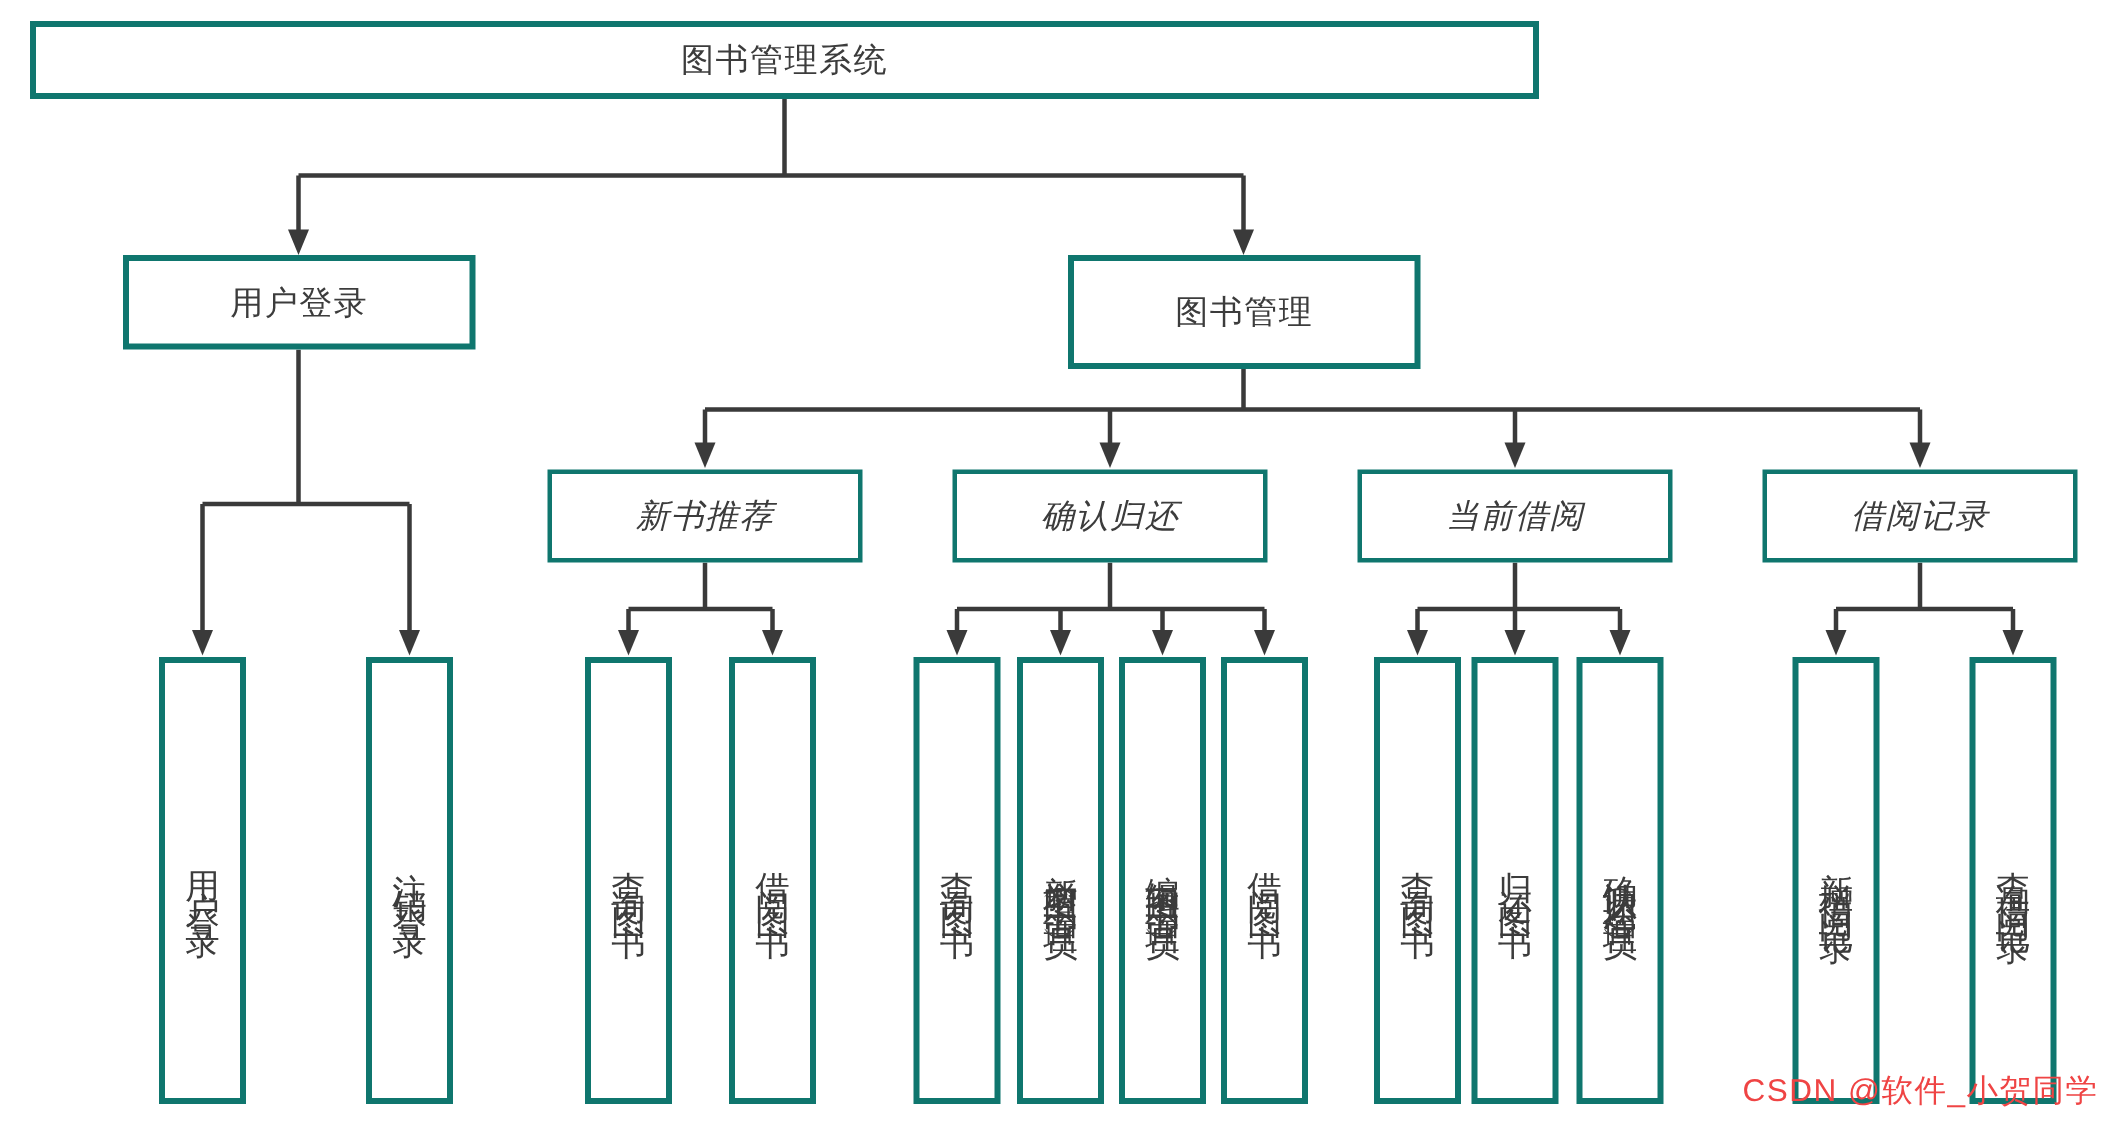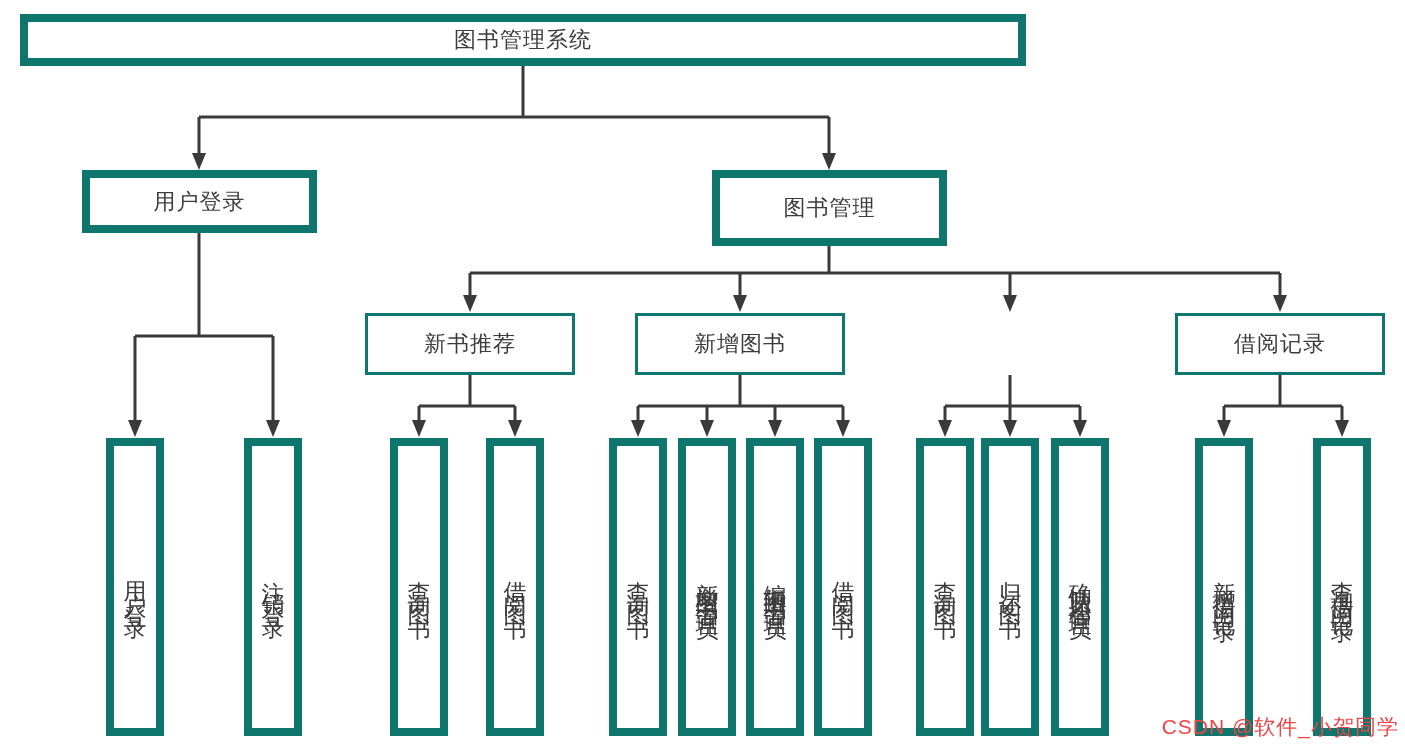--- a/index.html
+++ b/index.html
@@ -13,30 +13,30 @@
   }
   .connectors {
     position: absolute;
     left: 0; top: 0;
     width: 1405px; height: 747px;
   }
   .box {
     position: absolute;
     box-sizing: border-box;
     background: #ffffff;
-    border: 8px solid #0f766e;
+    border: 4px solid #0f766e;
     color: #3c3c3c;
     display: flex;
     align-items: center;
     justify-content: center;
     font-size: 22px;
     letter-spacing: 1px;
     white-space: nowrap;
   }
-  .lvl3 { border-width: 3px; }
+  .lvl3 { border-width: 3px; font-style: italic; }
   .vbox {
     writing-mode: vertical-rl;
     text-orientation: mixed;
     font-size: 23px;
     white-space: normal;
     line-height: 1;
     padding: 4px 0;
   }
   .vs { letter-spacing: 12px; }   
   .vm { letter-spacing: 8px; }    
@@ -94,21 +94,22 @@
       <polygon points="1342,437 1335,420 1349,420"></polygon>
     </g>
   </svg>
 
   <div class="box" style="left:20px; top:14px; width:1006px; height:52px;">图书管理系统</div>
 
   <div class="box" style="left:82px; top:170px; width:235px; height:63px;">用户登录</div>
   <div class="box" style="left:712px; top:170px; width:235px; height:76px;">图书管理</div>
 
   <div class="box lvl3" style="left:365px; top:313px; width:210px; height:62px;">新书推荐</div>
-  <div class="box lvl3" style="left:635px; top:313px; width:210px; height:62px;">新增图书</div>
+  <div class="box lvl3" style="left:635px; top:313px; width:210px; height:62px;">确认归还</div>
+  <div class="box lvl3" style="left:905px; top:313px; width:210px; height:62px;">当前借阅</div>
   <div class="box lvl3" style="left:1175px; top:313px; width:210px; height:62px;">借阅记录</div>
 
   <div class="box vbox vs" style="left:106px; top:438px; width:58px; height:298px;">用户登录</div>
   <div class="box vbox vs" style="left:244px; top:438px; width:58px; height:298px;">注销登录</div>
 
   <div class="box vbox vs" style="left:390px; top:438px; width:58px; height:298px;">查询图书</div>
   <div class="box vbox vs" style="left:486px; top:438px; width:58px; height:298px;">借阅图书</div>
 
   <div class="box vbox vs" style="left:609px; top:438px; width:58px; height:298px;">查询图书</div>
   <div class="box vbox vl" style="left:678px; top:438px; width:58px; height:298px;">新增图书（管理员）</div>

